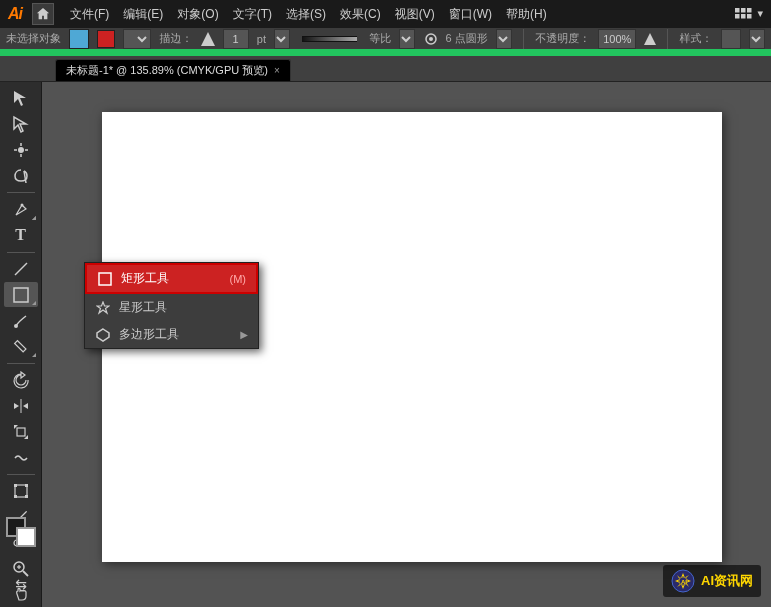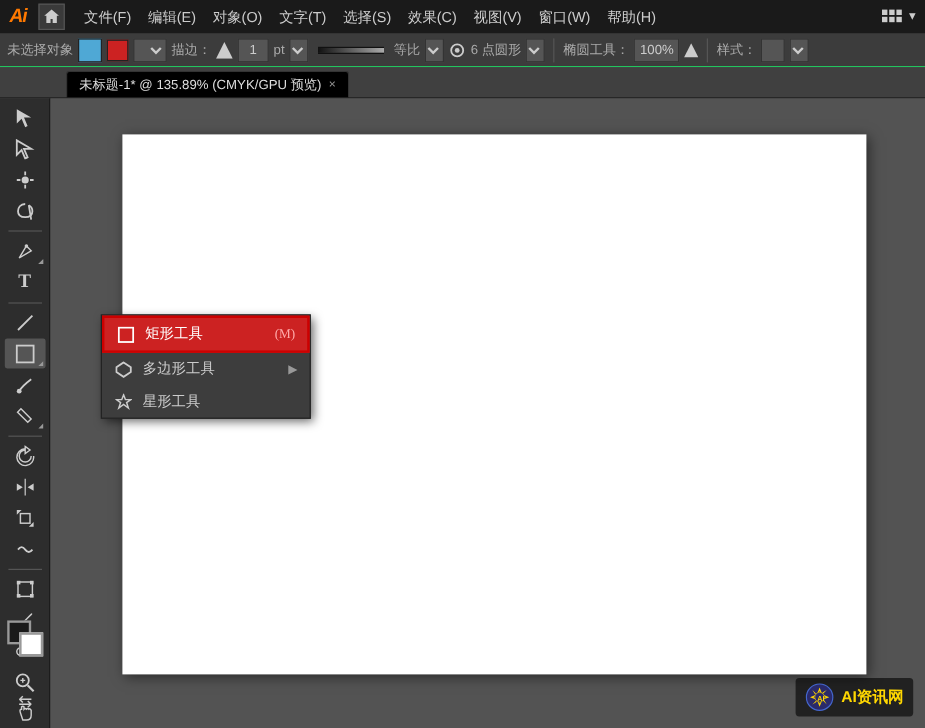--- a/index.html
+++ b/index.html
@@ -27,21 +27,22 @@
       padding: 2px 6px; cursor: pointer; color: #ccc;
     }
     #title-bar-controls {
       margin-left: auto; display: flex; gap: 4px;
     }
 
     
     #options-bar {
       width: 100%; height: 28px; background: #3c3c3c;
       display: flex; align-items: center; padding: 0 6px; gap: 4px;
-      border-bottom: 1px solid #22c55e;
+      border-bottom: 7px solid #22c55e;
+      justify-content: space-between;
     }
     .options-label { color: #aaa; font-size: 11px; white-space: nowrap; }
     .options-color-box {
       width: 20px; height: 20px; background: #4fa8d5; border: 1px solid #222;
       cursor: pointer;
     }
     .options-red-box {
       width: 18px; height: 18px; background: #cc2222; border: 1px solid #222;
       cursor: pointer; position: relative;
     }
@@ -135,21 +136,20 @@
     #context-menu {
       position: absolute; top: 180px; left: 42px;
       background: #3d3d3d; border: 1px solid #222;
       box-shadow: 3px 3px 8px rgba(0,0,0,0.6);
       width: 175px; z-index: 100;
     }
     .menu-item-row {
       display: flex; align-items: center; padding: 5px 10px;
       cursor: pointer; font-size: 12px; color: #ccc; gap: 8px;
       white-space: nowrap;
-      font-family: Liberation Serif, serif;
     }
     .menu-item-row.highlighted {
       background: #cc2222; color: white;
     }
     .menu-item-row .shortcut {
       margin-left: auto; color: #999; font-size: 11px;
     }
     .menu-item-row.highlighted .shortcut { color: #ffaaaa; }
     .menu-icon {
       width: 16px; height: 16px; display: flex; align-items: center; justify-content: center;
@@ -228,21 +228,21 @@
   </div>
   <span class="options-label">等比</span>
   <select class="options-dropdown" style="width:16px;"></select>
   <svg width="14" height="14" viewBox="0 0 14 14">
       <circle cx="7" cy="7" r="5" fill="none" stroke="#ccc" stroke-width="1.5"></circle>
       <circle cx="7" cy="7" r="2" fill="#ccc"></circle>
     </svg>
   <span class="options-label">6 点圆形</span>
   <select class="options-dropdown" style="width:16px;"></select>
   <div class="options-separator"></div>
-  <span class="options-label">椭圆工具：</span>
+  <span class="options-label">不透明度：</span>
   <input class="options-input" value="100%" style="width: 38px;">
   <svg width="12" height="12" viewBox="0 0 12 12">
       <polygon points="6,0 12,12 0,12" fill="#ccc"></polygon>
     </svg>
   <div class="options-separator"></div>
   <span class="options-label">样式：</span>
   <div style="width:20px;height:20px;background:#555;border:1px solid #333;"></div>
   <select class="options-dropdown" style="width:16px;"></select>
 </div>
 
@@ -419,34 +419,34 @@
           <svg width="14" height="14" viewBox="0 0 14 14">
               <rect x="1" y="1" width="12" height="12" fill="none" stroke="white" stroke-width="1.5"></rect>
             </svg>
         </div>
         <span>矩形工具</span>
         <span class="shortcut">(M)</span>
       </div>
       <div class="menu-item-row">
         <div class="menu-icon">
           <svg width="14" height="14" viewBox="0 0 14 14">
+              <polygon points="7,1 8.5,5 13,5 9.5,7.5 11,12 7,9 3,12 4.5,7.5 1,5 5.5,5" fill="none" stroke="#ccc" stroke-width="1.2"></polygon>
+            </svg>
+        </div>
+        <span>星形工具</span>
+        <span class="shortcut"></span>
+      </div>
+      <div class="menu-item-row">
+        <div class="menu-icon">
+          <svg width="14" height="14" viewBox="0 0 14 14">
               <polygon points="7,1 13,5 13,9 7,13 1,9 1,5" fill="none" stroke="#ccc" stroke-width="1.5"></polygon>
             </svg>
         </div>
         <span>多边形工具</span>
         <span class="menu-submenu-arrow">▶</span>
-      </div>
-      <div class="menu-item-row">
-        <div class="menu-icon">
-          <svg width="14" height="14" viewBox="0 0 14 14">
-              <polygon points="7,1 8.5,5 13,5 9.5,7.5 11,12 7,9 3,12 4.5,7.5 1,5 5.5,5" fill="none" stroke="#ccc" stroke-width="1.2"></polygon>
-            </svg>
-        </div>
-        <span>星形工具</span>
-        <span class="shortcut"></span>
       </div>
     </div>
 
     <div id="watermark">
       <svg id="watermark-icon" viewBox="0 0 24 24">
         <circle cx="12" cy="12" r="11" fill="#2a2a6a" stroke="#4466cc" stroke-width="1"></circle>
         <path d="M12,4 L14,9 L12,7 L10,9 Z" fill="#FFD700"></path>
         <path d="M12,20 L14,15 L12,17 L10,15 Z" fill="#FFD700"></path>
         <path d="M4,12 L9,10 L7,12 L9,14 Z" fill="#FFD700"></path>
         <path d="M20,12 L15,10 L17,12 L15,14 Z" fill="#FFD700"></path>

